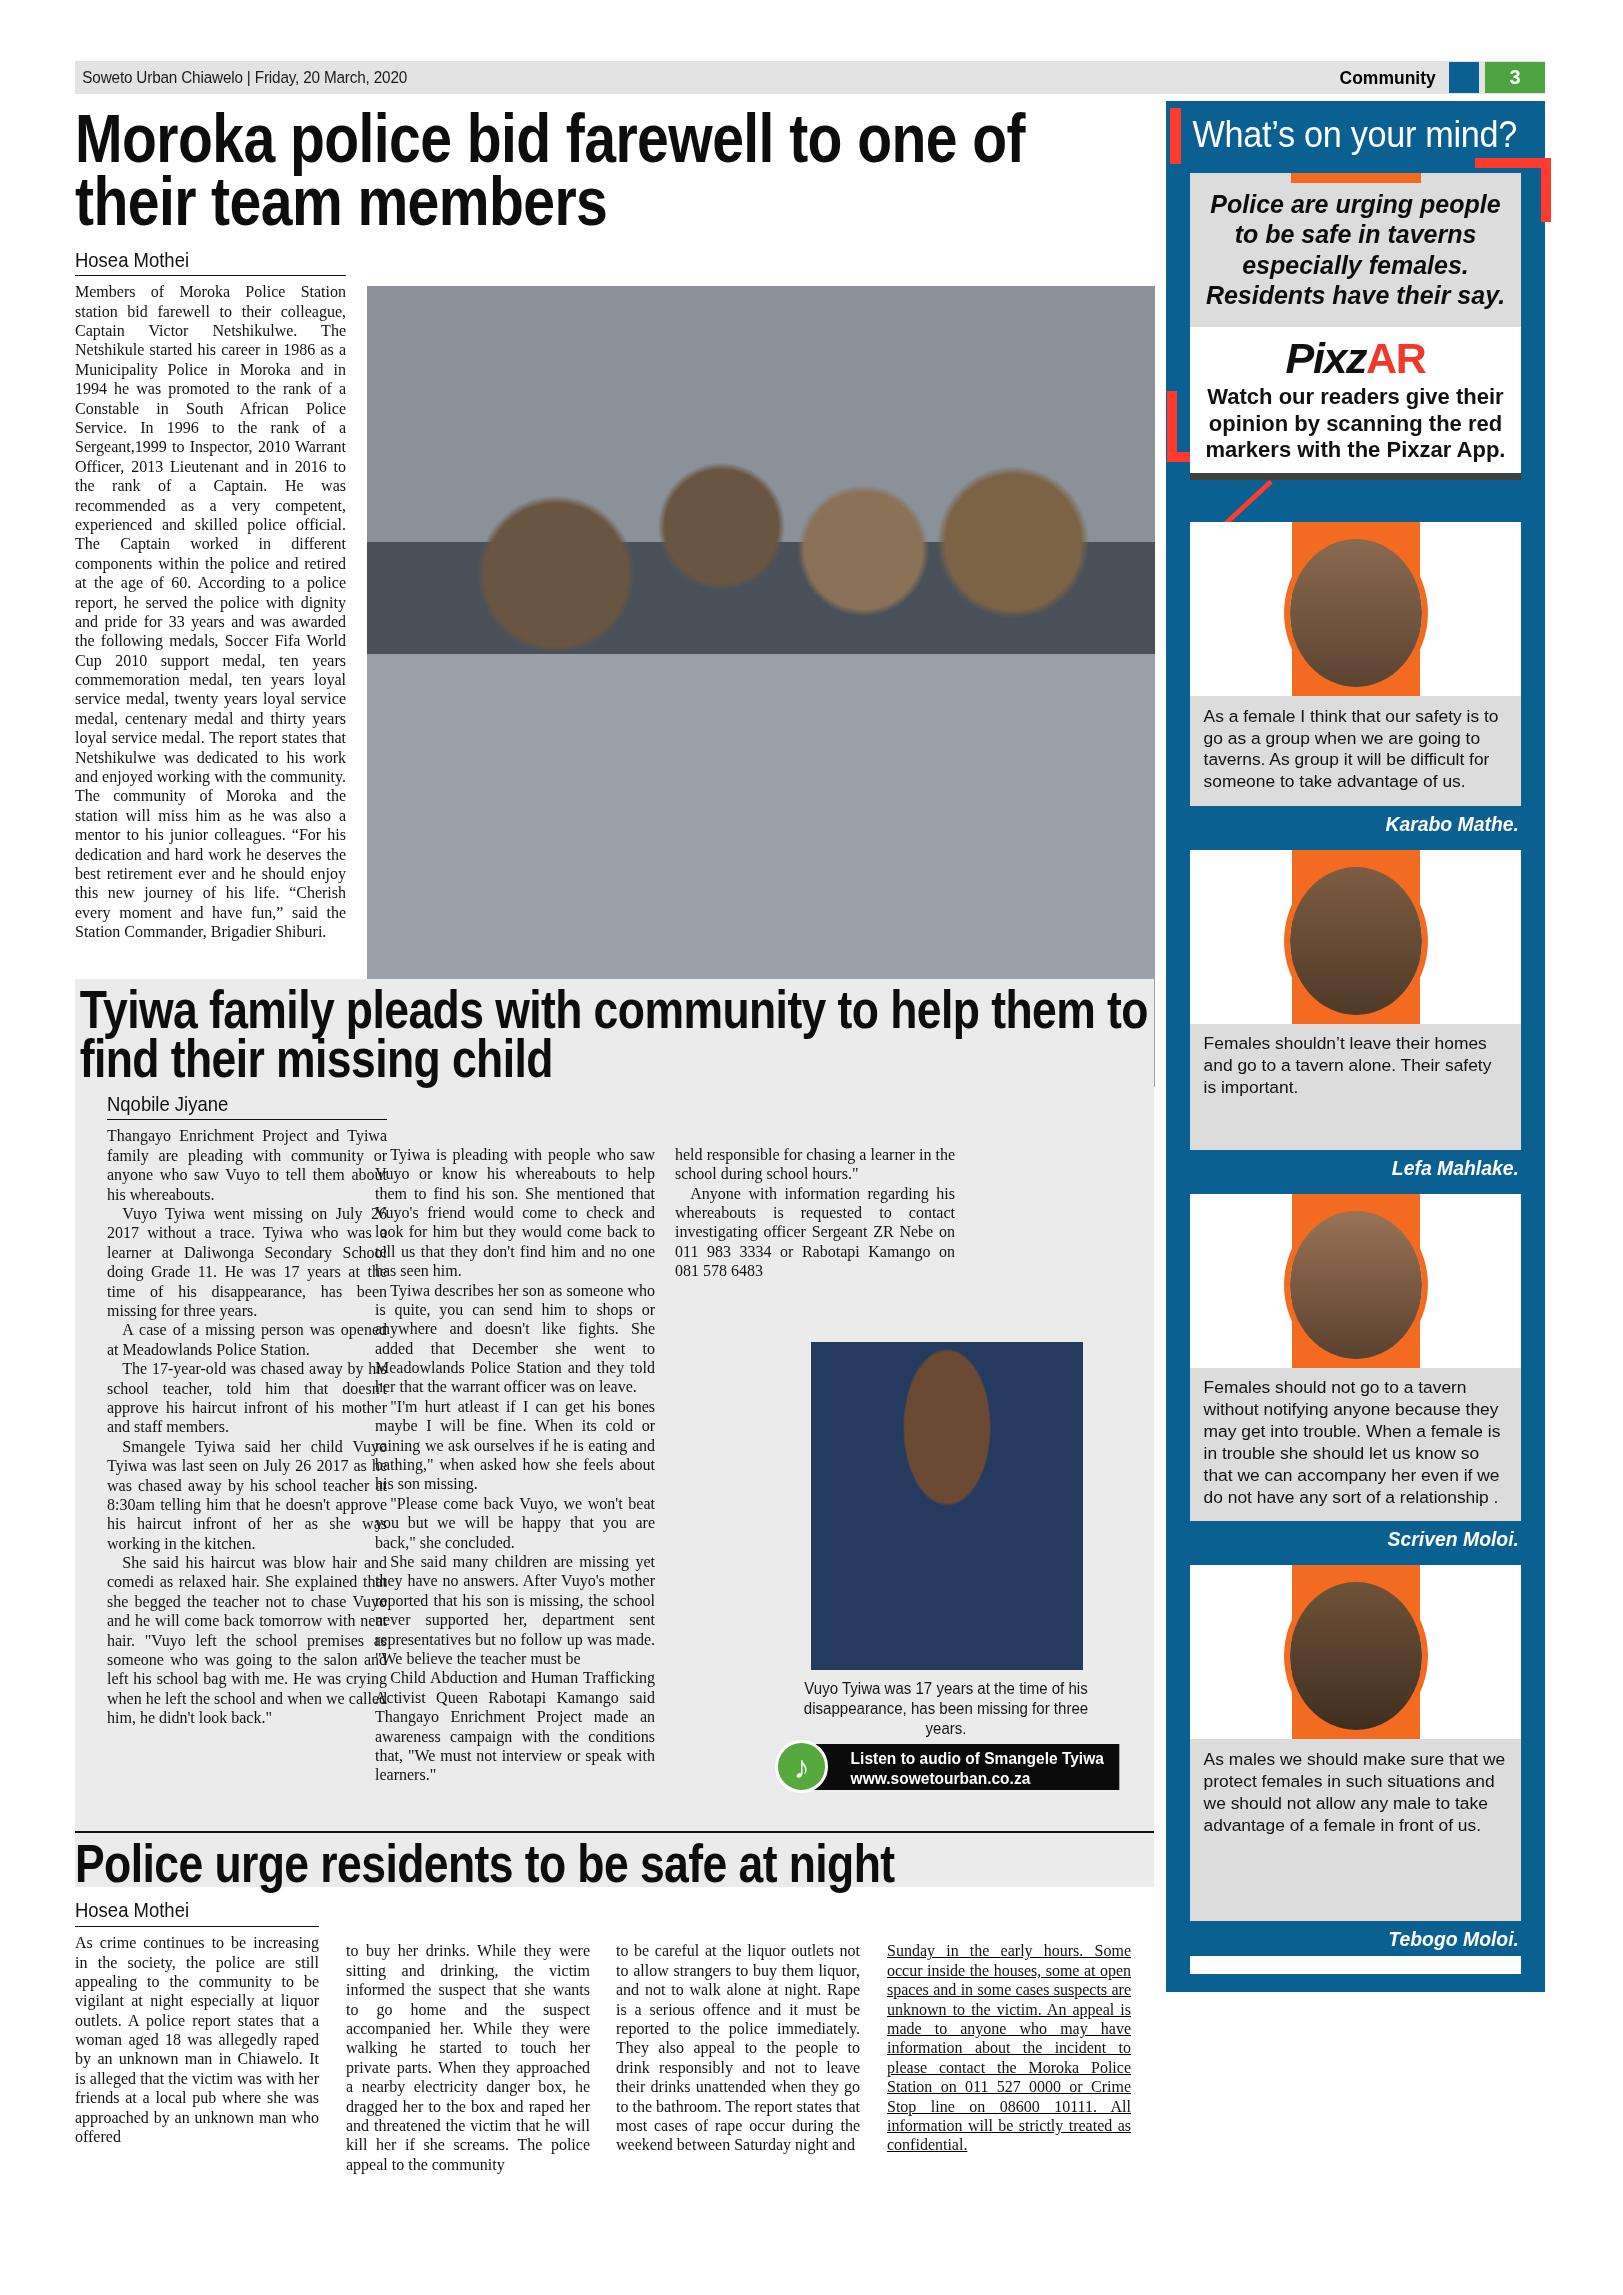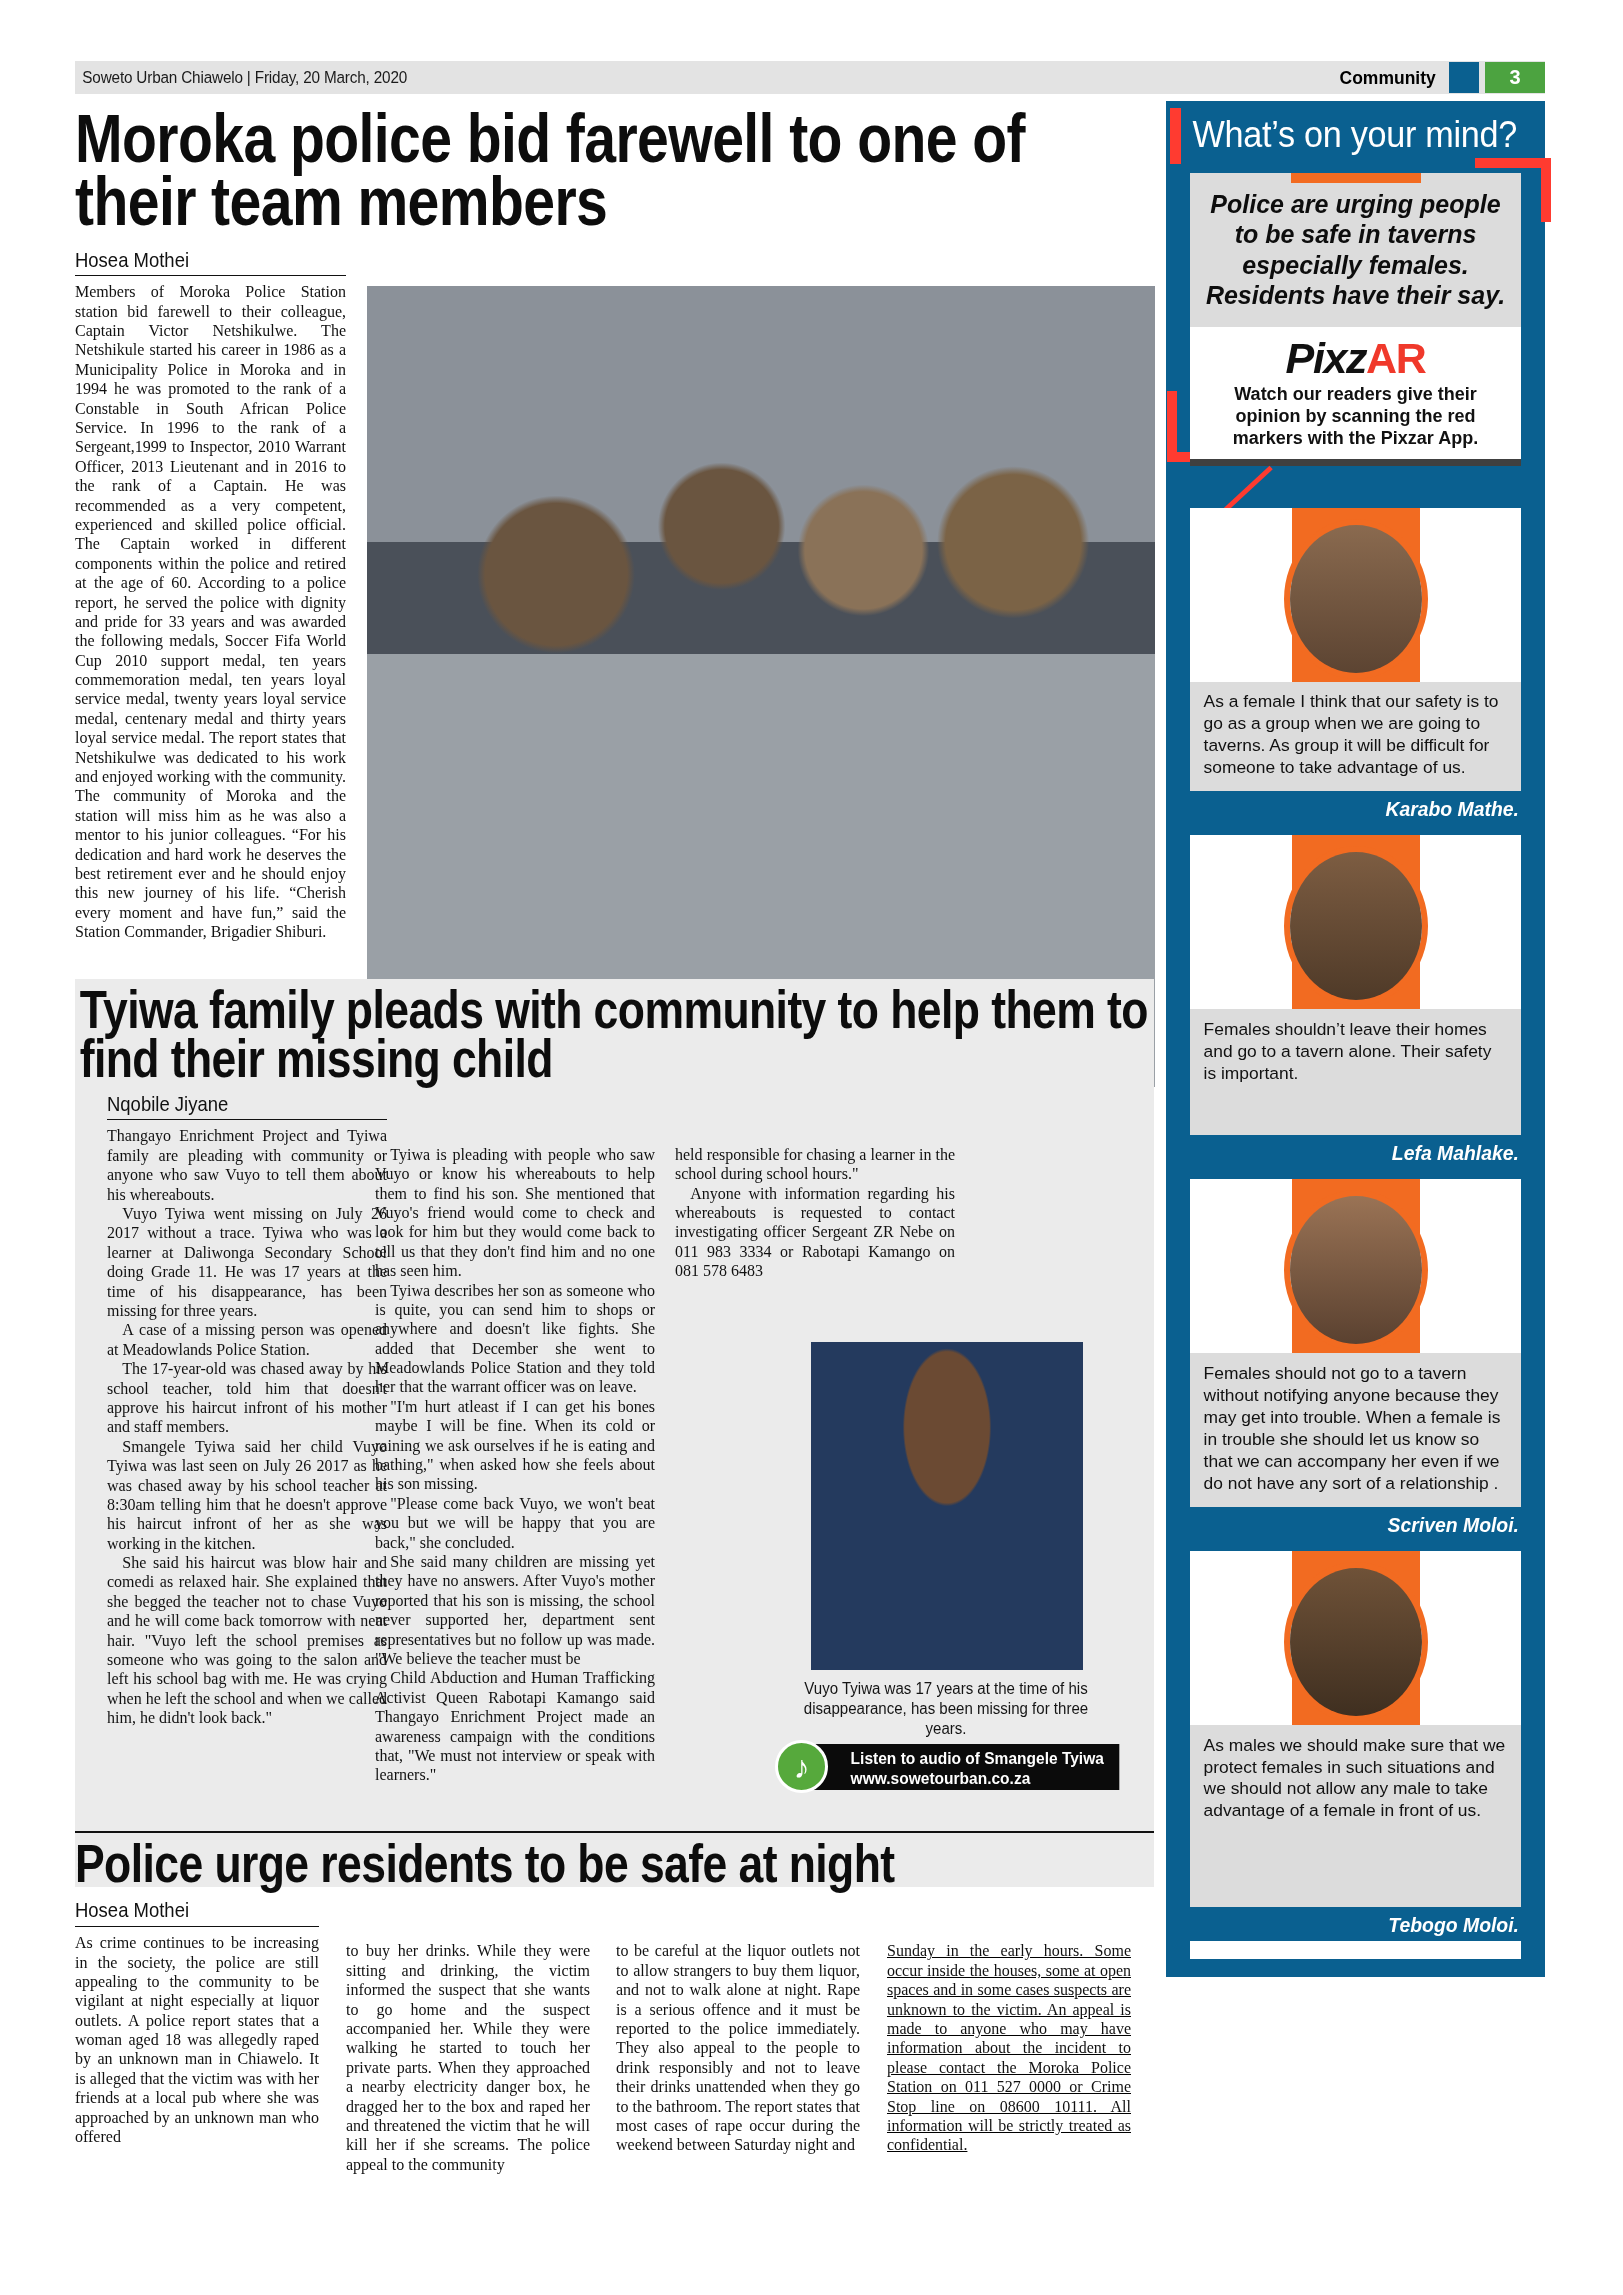--- a/index.html
+++ b/index.html
@@ -351,21 +351,21 @@
     font-size: 43px;
     font-weight: bold;
     font-style: italic;
     letter-spacing: -1.4px;
     line-height: 1;
   }
   .pz-dark { color: #111; }
   .pz-red { color: #f0392b; font-style: normal; }
   .pixzar-sub {
     font-family: "Liberation Sans", sans-serif;
-    font-size: 18px;
+    font-size: 22px;
     font-weight: bold;
     line-height: 1.2;
     color: #111;
     margin-top: 4.2px;
     padding: 0 4.2px;
   }
 
   .arrow-zone {
     position: relative;
     height: 32px;

